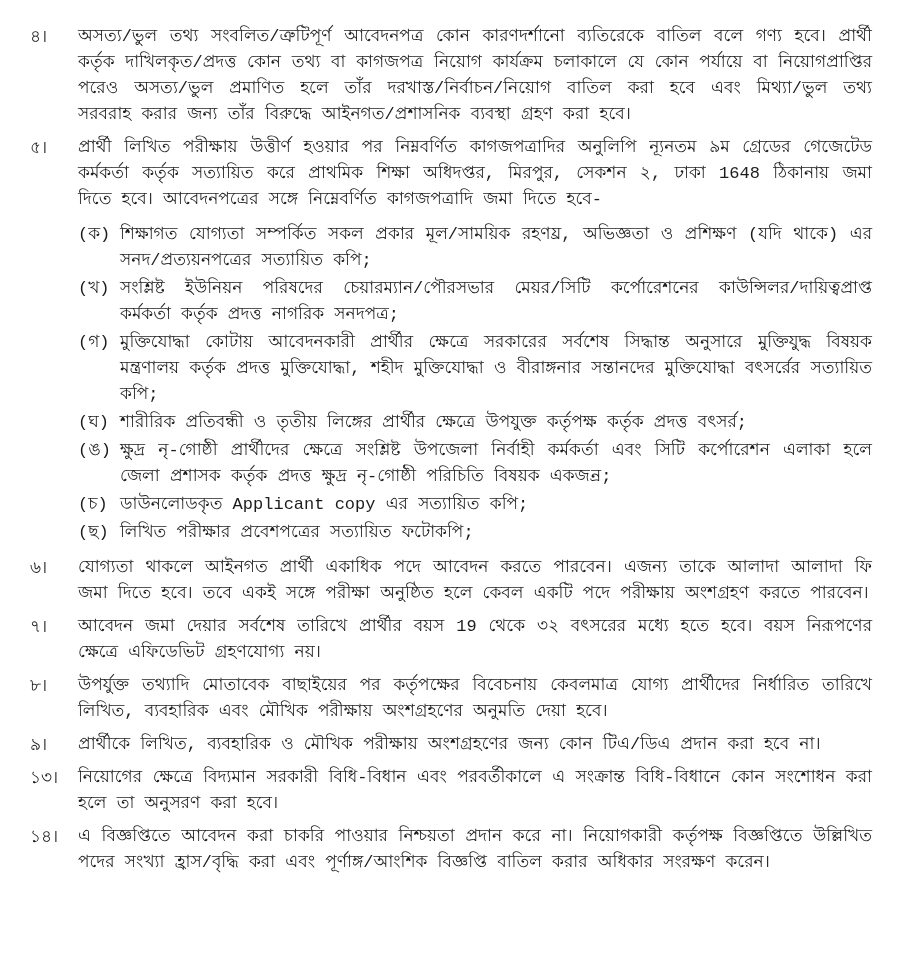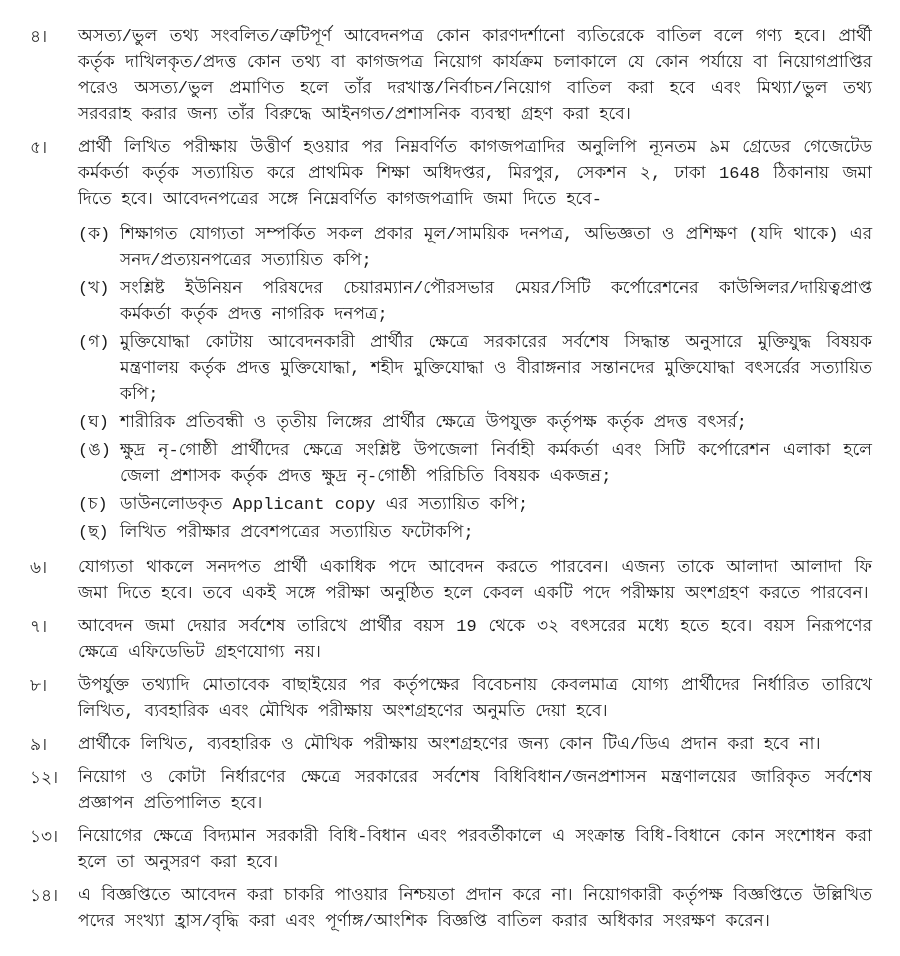--- a/index.html
+++ b/index.html
@@ -57,25 +57,25 @@
     <div class="text">অসত্য/ভুল তথ্য সংবলিত/ত্রুটিপূর্ণ আবেদনপত্র কোন কারণদর্শানো ব্যতিরেকে বাতিল বলে গণ্য হবে। প্রার্থী কর্তৃক দাখিলকৃত/প্রদত্ত কোন তথ্য বা কাগজপত্র নিয়োগ কার্যক্রম চলাকালে যে কোন পর্যায়ে বা নিয়োগপ্রাপ্তির পরেও অসত্য/ভুল প্রমাণিত হলে তাঁর দরখাস্ত/নির্বাচন/নিয়োগ বাতিল করা হবে এবং মিথ্যা/ভুল তথ্য সরবরাহ করার জন্য তাঁর বিরুদ্ধে আইনগত/প্রশাসনিক ব্যবস্থা গ্রহণ করা হবে।</div>
   </div>
 
   <div class="item">
     <div class="num">৫।</div>
     <div class="text">
       <div>প্রার্থী লিখিত পরীক্ষায় উত্তীর্ণ হওয়ার পর নিম্নবর্ণিত কাগজপত্রাদির অনুলিপি ন্যূনতম ৯ম গ্রেডের গেজেটেড কর্মকর্তা কর্তৃক সত্যায়িত করে প্রাথমিক শিক্ষা অধিদপ্তর, মিরপুর, সেকশন ২, ঢাকা 1648 ঠিকানায় জমা দিতে হবে। আবেদনপত্রের সঙ্গে নিম্নেবর্ণিত কাগজপত্রাদি জমা দিতে হবে-</div>
       <div class="sublist">
         <div class="subitem">
           <span class="submark">(ক)</span>
-          <span class="subtext">শিক্ষাগত যোগ্যতা সম্পর্কিত সকল প্রকার মূল/সাময়িক দনপত্র, অভিজ্ঞতা ও প্রশিক্ষণ (যদি থাকে) এর সনদ/প্রত্যয়নপত্রের সত্যায়িত কপি;</span>
+          <span class="subtext">শিক্ষাগত যোগ্যতা সম্পর্কিত সকল প্রকার মূল/সাময়িক রহণয্র, অভিজ্ঞতা ও প্রশিক্ষণ (যদি থাকে) এর সনদ/প্রত্যয়নপত্রের সত্যায়িত কপি;</span>
         </div>
         <div class="subitem">
           <span class="submark">(খ)</span>
-          <span class="subtext">সংশ্লিষ্ট ইউনিয়ন পরিষদের চেয়ারম্যান/পৌরসভার মেয়র/সিটি কর্পোরেশনের কাউন্সিলর/দায়িত্বপ্রাপ্ত কর্মকর্তা কর্তৃক প্রদত্ত নাগরিক দনপত্র;</span>
+          <span class="subtext">সংশ্লিষ্ট ইউনিয়ন পরিষদের চেয়ারম্যান/পৌরসভার মেয়র/সিটি কর্পোরেশনের কাউন্সিলর/দায়িত্বপ্রাপ্ত কর্মকর্তা কর্তৃক প্রদত্ত নাগরিক সনদপত্র;</span>
         </div>
         <div class="subitem">
           <span class="submark">(গ)</span>
           <span class="subtext">মুক্তিযোদ্ধা কোটায় আবেদনকারী প্রার্থীর ক্ষেত্রে সরকারের সর্বশেষ সিদ্ধান্ত অনুসারে মুক্তিযুদ্ধ বিষয়ক মন্ত্রণালয় কর্তৃক প্রদত্ত মুক্তিযোদ্ধা, শহীদ মুক্তিযোদ্ধা ও বীরাঙ্গনার সন্তানদের মুক্তিযোদ্ধা বৎসর্রের সত্যায়িত কপি;</span>
         </div>
         <div class="subitem">
           <span class="submark">(ঘ)</span>
           <span class="subtext">শারীরিক প্রতিবন্ধী ও তৃতীয় লিঙ্গের প্রার্থীর ক্ষেত্রে উপযুক্ত কর্তৃপক্ষ কর্তৃক প্রদত্ত বৎসর্র;</span>
         </div>
         <div class="subitem">
@@ -89,44 +89,40 @@
         <div class="subitem">
           <span class="submark">(ছ)</span>
           <span class="subtext">লিখিত পরীক্ষার প্রবেশপত্রের সত্যায়িত ফটোকপি;</span>
         </div>
       </div>
     </div>
   </div>
 
   <div class="item">
     <div class="num">৬।</div>
-    <div class="text">যোগ্যতা থাকলে সনদপত প্রার্থী একাধিক পদে আবেদন করতে পারবেন। এজন্য তাকে আলাদা আলাদা ফি জমা দিতে হবে। তবে একই সঙ্গে পরীক্ষা অনুষ্ঠিত হলে কেবল একটি পদে পরীক্ষায় অংশগ্রহণ করতে পারবেন।</div>
+    <div class="text">যোগ্যতা থাকলে আইনগত প্রার্থী একাধিক পদে আবেদন করতে পারবেন। এজন্য তাকে আলাদা আলাদা ফি জমা দিতে হবে। তবে একই সঙ্গে পরীক্ষা অনুষ্ঠিত হলে কেবল একটি পদে পরীক্ষায় অংশগ্রহণ করতে পারবেন।</div>
   </div>
 
   <div class="item">
     <div class="num">৭।</div>
     <div class="text">আবেদন জমা দেয়ার সর্বশেষ তারিখে প্রার্থীর বয়স 19 থেকে ৩২ বৎসরের মধ্যে হতে হবে। বয়স নিরূপণের ক্ষেত্রে এফিডেভিট গ্রহণযোগ্য নয়।</div>
   </div>
 
   <div class="item">
     <div class="num">৮।</div>
     <div class="text">উপর্যুক্ত তথ্যাদি মোতাবেক বাছাইয়ের পর কর্তৃপক্ষের বিবেচনায় কেবলমাত্র যোগ্য প্রার্থীদের নির্ধারিত তারিখে লিখিত, ব্যবহারিক এবং মৌখিক পরীক্ষায় অংশগ্রহণের অনুমতি দেয়া হবে।</div>
   </div>
 
   <div class="item">
     <div class="num">৯।</div>
     <div class="text">প্রার্থীকে লিখিত, ব্যবহারিক ও মৌখিক পরীক্ষায় অংশগ্রহণের জন্য কোন টিএ/ডিএ প্রদান করা হবে না।</div>
   </div>
 
 
 
-  <div class="item">
-    <div class="num">১২।</div>
-    <div class="text">নিয়োগ ও কোটা নির্ধারণের ক্ষেত্রে সরকারের সর্বশেষ বিধিবিধান/জনপ্রশাসন মন্ত্রণালয়ের জারিকৃত সর্বশেষ প্রজ্ঞাপন প্রতিপালিত হবে।</div>
-  </div>
 
   <div class="item">
     <div class="num">১৩।</div>
     <div class="text">নিয়োগের ক্ষেত্রে বিদ্যমান সরকারী বিধি-বিধান এবং পরবর্তীকালে এ সংক্রান্ত বিধি-বিধানে কোন সংশোধন করা হলে তা অনুসরণ করা হবে।</div>
   </div>
 
   <div class="item">
     <div class="num">১৪।</div>
     <div class="text">এ বিজ্ঞপ্তিতে আবেদন করা চাকরি পাওয়ার নিশ্চয়তা প্রদান করে না। নিয়োগকারী কর্তৃপক্ষ বিজ্ঞপ্তিতে উল্লিখিত পদের সংখ্যা হ্রাস/বৃদ্ধি করা এবং পূর্ণাঙ্গ/আংশিক বিজ্ঞপ্তি বাতিল করার অধিকার সংরক্ষণ করেন।</div>
   </div>

